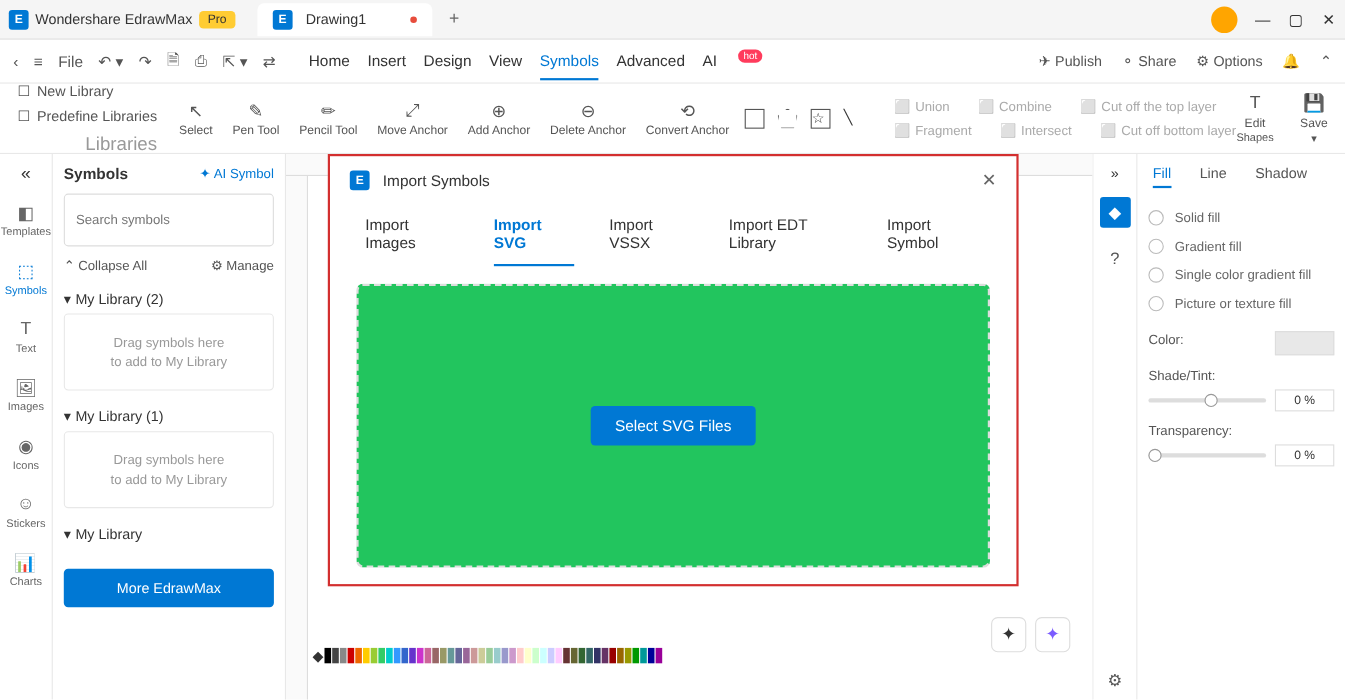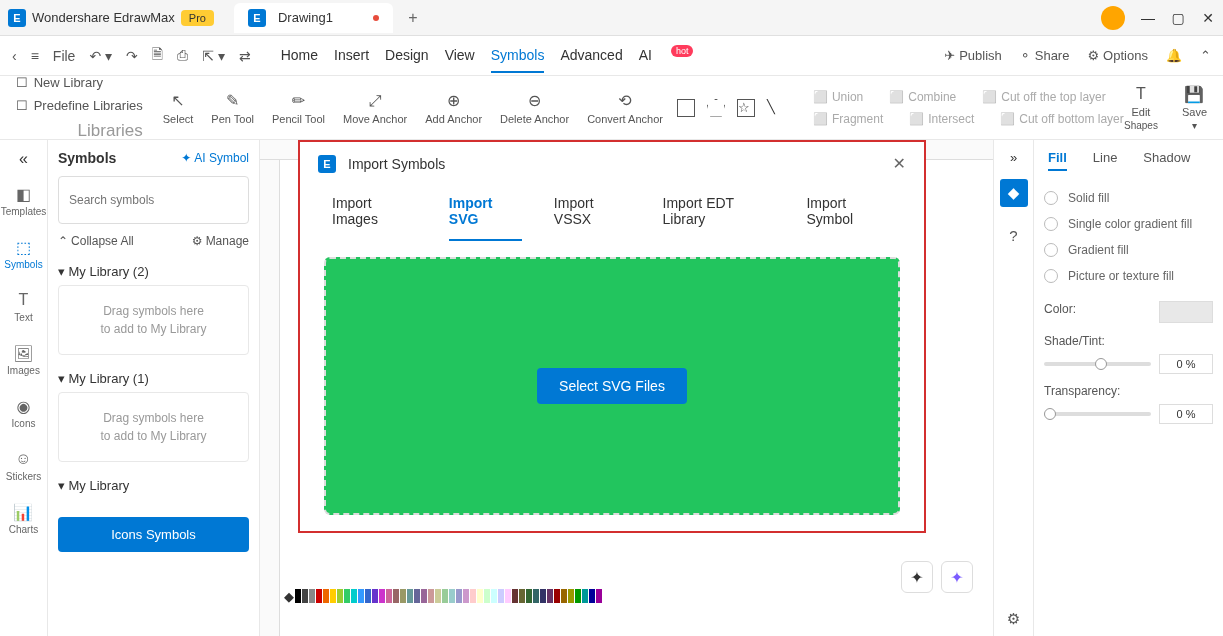--- a/index.html
+++ b/index.html
@@ -64,21 +64,21 @@
 .dlg-tab.active{color:#0078d4;font-weight:600;border-bottom:2px solid #0078d4}
 .dlg-body{margin:16px 22px;height:258px;border:2px dashed #ddd;border-radius:6px;display:flex;align-items:center;justify-content:center;background:#22c55e}
 .select-btn{background:#0078d4;color:#fff;border:none;padding:10px 22px;border-radius:4px;font-size:14px}
 .right-panel{width:230px;border-left:1px solid #e8e8e8;display:flex}
 .rp-rail{width:40px;border-right:1px solid #e8e8e8;display:flex;flex-direction:column;align-items:center;padding-top:10px;gap:14px}
 .rp-rail-btn{width:28px;height:28px;display:flex;align-items:center;justify-content:center;font-size:15px;color:#555}
 .rp-rail-btn.active{background:#0078d4;color:#fff;border-radius:3px}
 .rp-content{flex:1;padding:10px}
 .rp-tabs{display:flex;gap:26px;font-size:13px;margin-bottom:14px;padding-left:4px}
 .rp-tab{color:#555}
-.rp-tab.active{color:#0078d4;font-weight:700;border-bottom:2px solid #0078d4;padding-bottom:4px}
+.rp-tab.active{color:#0078d4;font-weight:400;border-bottom:2px solid #0078d4;padding-bottom:4px}
 .radio-row{display:flex;align-items:center;gap:10px;padding:6px 0;font-size:12px;color:#666}
 .radio{width:14px;height:14px;border:1.5px solid #bbb;border-radius:50%}
 .rp-label{font-size:12px;color:#555;margin:10px 0 6px}
 .color-swatch{width:54px;height:22px;background:#e8e8e8;border:1px solid #ddd;float:right}
 .slider-row{display:flex;align-items:center;gap:8px;margin-top:6px}
 .slider{flex:1;height:4px;background:#ddd;border-radius:2px;position:relative}
 .slider-thumb{width:12px;height:12px;background:#fff;border:1px solid #999;border-radius:50%;position:absolute;top:-4px}
 .slider-val{width:54px;border:1px solid #ddd;padding:3px 6px;font-size:11px;text-align:center}
 .color-strip{position:absolute;bottom:38px;left:24px;right:300px;height:18px;display:flex;gap:1px;align-items:center}
 .cs{width:6px;height:14px}
@@ -258,21 +258,21 @@
 to add to My Library</div>
     </div>
     <div class="sb-section">
       <div class="sb-section-title">▾ <span>My Library (1)</span></div>
       <div class="dropzone" style="white-space:pre-line">Drag symbols here
 to add to My Library</div>
     </div>
     <div class="sb-section">
       <div class="sb-section-title">▾ <span>My Library</span></div>
     </div>
-    <button class="more-btn">Icons Symbols</button>
+    <button class="more-btn">More EdrawMax</button>
   </div>
 
   <div class="canvas-area">
     <div class="ruler-h"></div>
     <div class="ruler-v"></div>
 
     <div class="highlight-box">
       <div class="dialog">
         <div class="dlg-head">
           <div class="app-icon">E</div>
@@ -358,25 +358,25 @@
         <span class="rp-tab active">Fill</span>
         <span class="rp-tab">Line</span>
         <span class="rp-tab">Shadow</span>
       </div>
       <div class="radio-row">
           <div class="radio"></div>
           <span>Solid fill</span>
         </div>
       <div class="radio-row">
           <div class="radio"></div>
-          <span>Single color gradient fill</span>
+          <span>Gradient fill</span>
         </div>
       <div class="radio-row">
           <div class="radio"></div>
-          <span>Gradient fill</span>
+          <span>Single color gradient fill</span>
         </div>
       <div class="radio-row">
           <div class="radio"></div>
           <span>Picture or texture fill</span>
         </div>
       <div style="clear:both;margin-top:12px">
         <span class="rp-label">Color:</span>
         <div class="color-swatch"></div>
       </div>
       <div class="rp-label" style="clear:both;padding-top:8px">Shade/Tint:</div>

